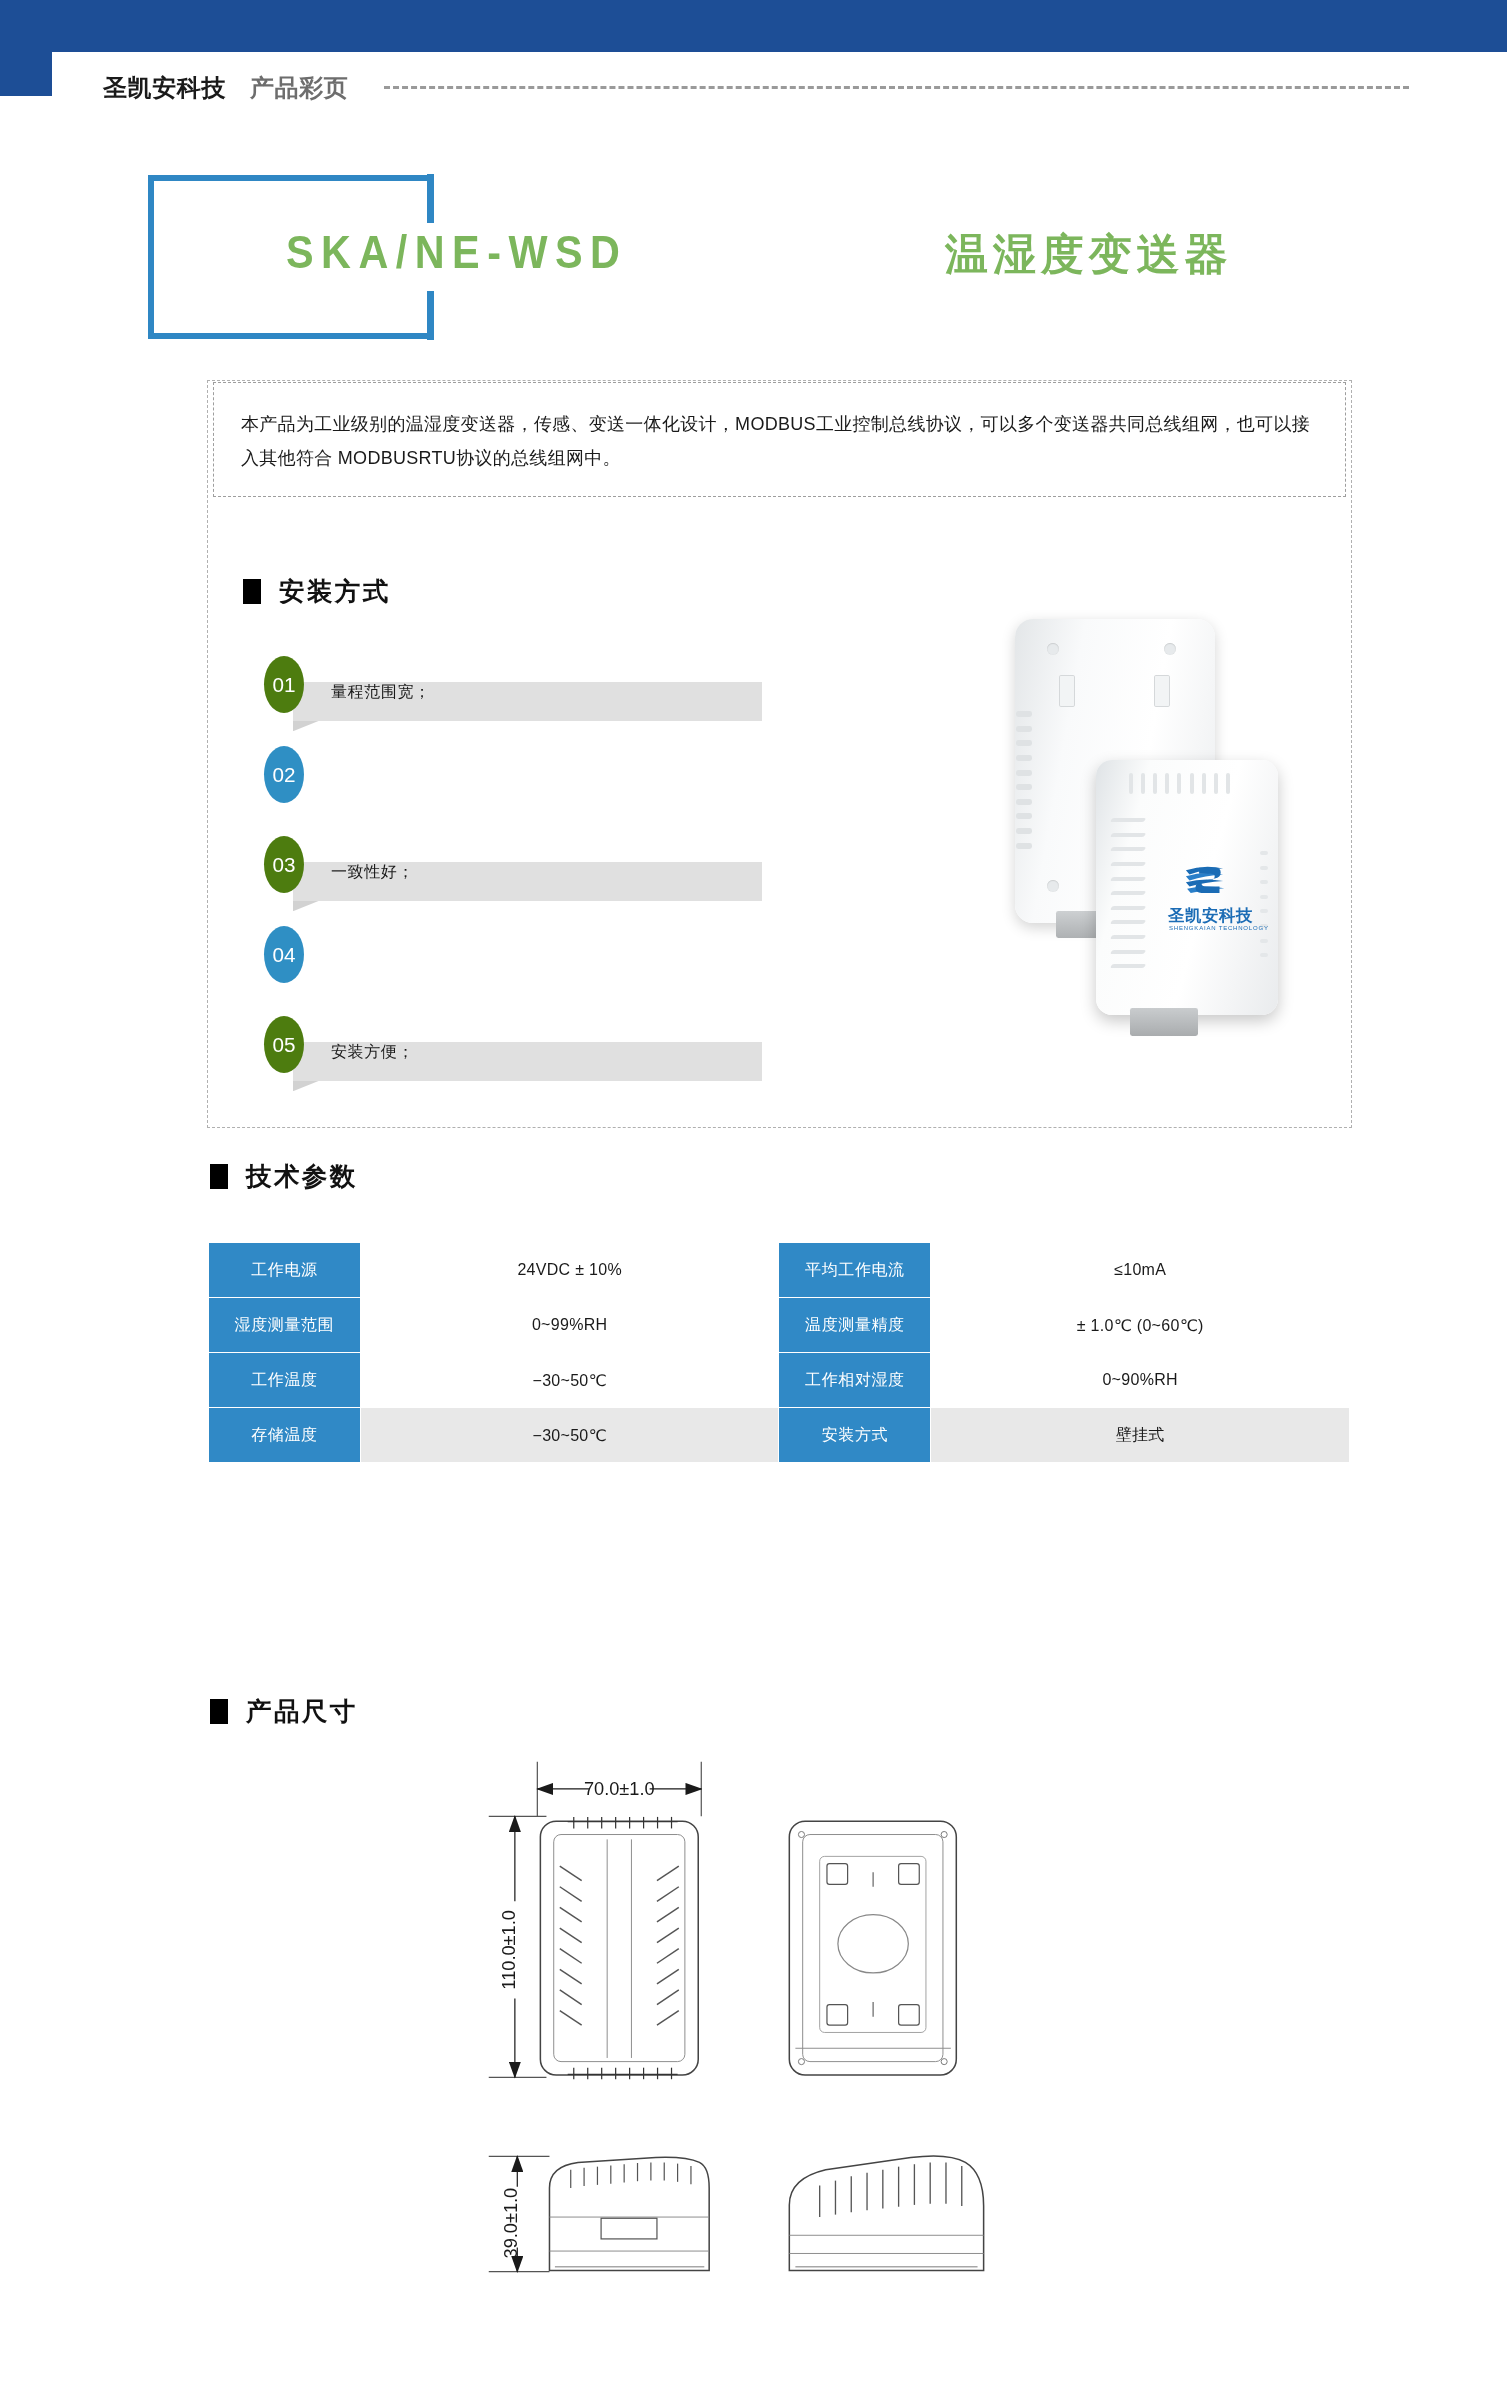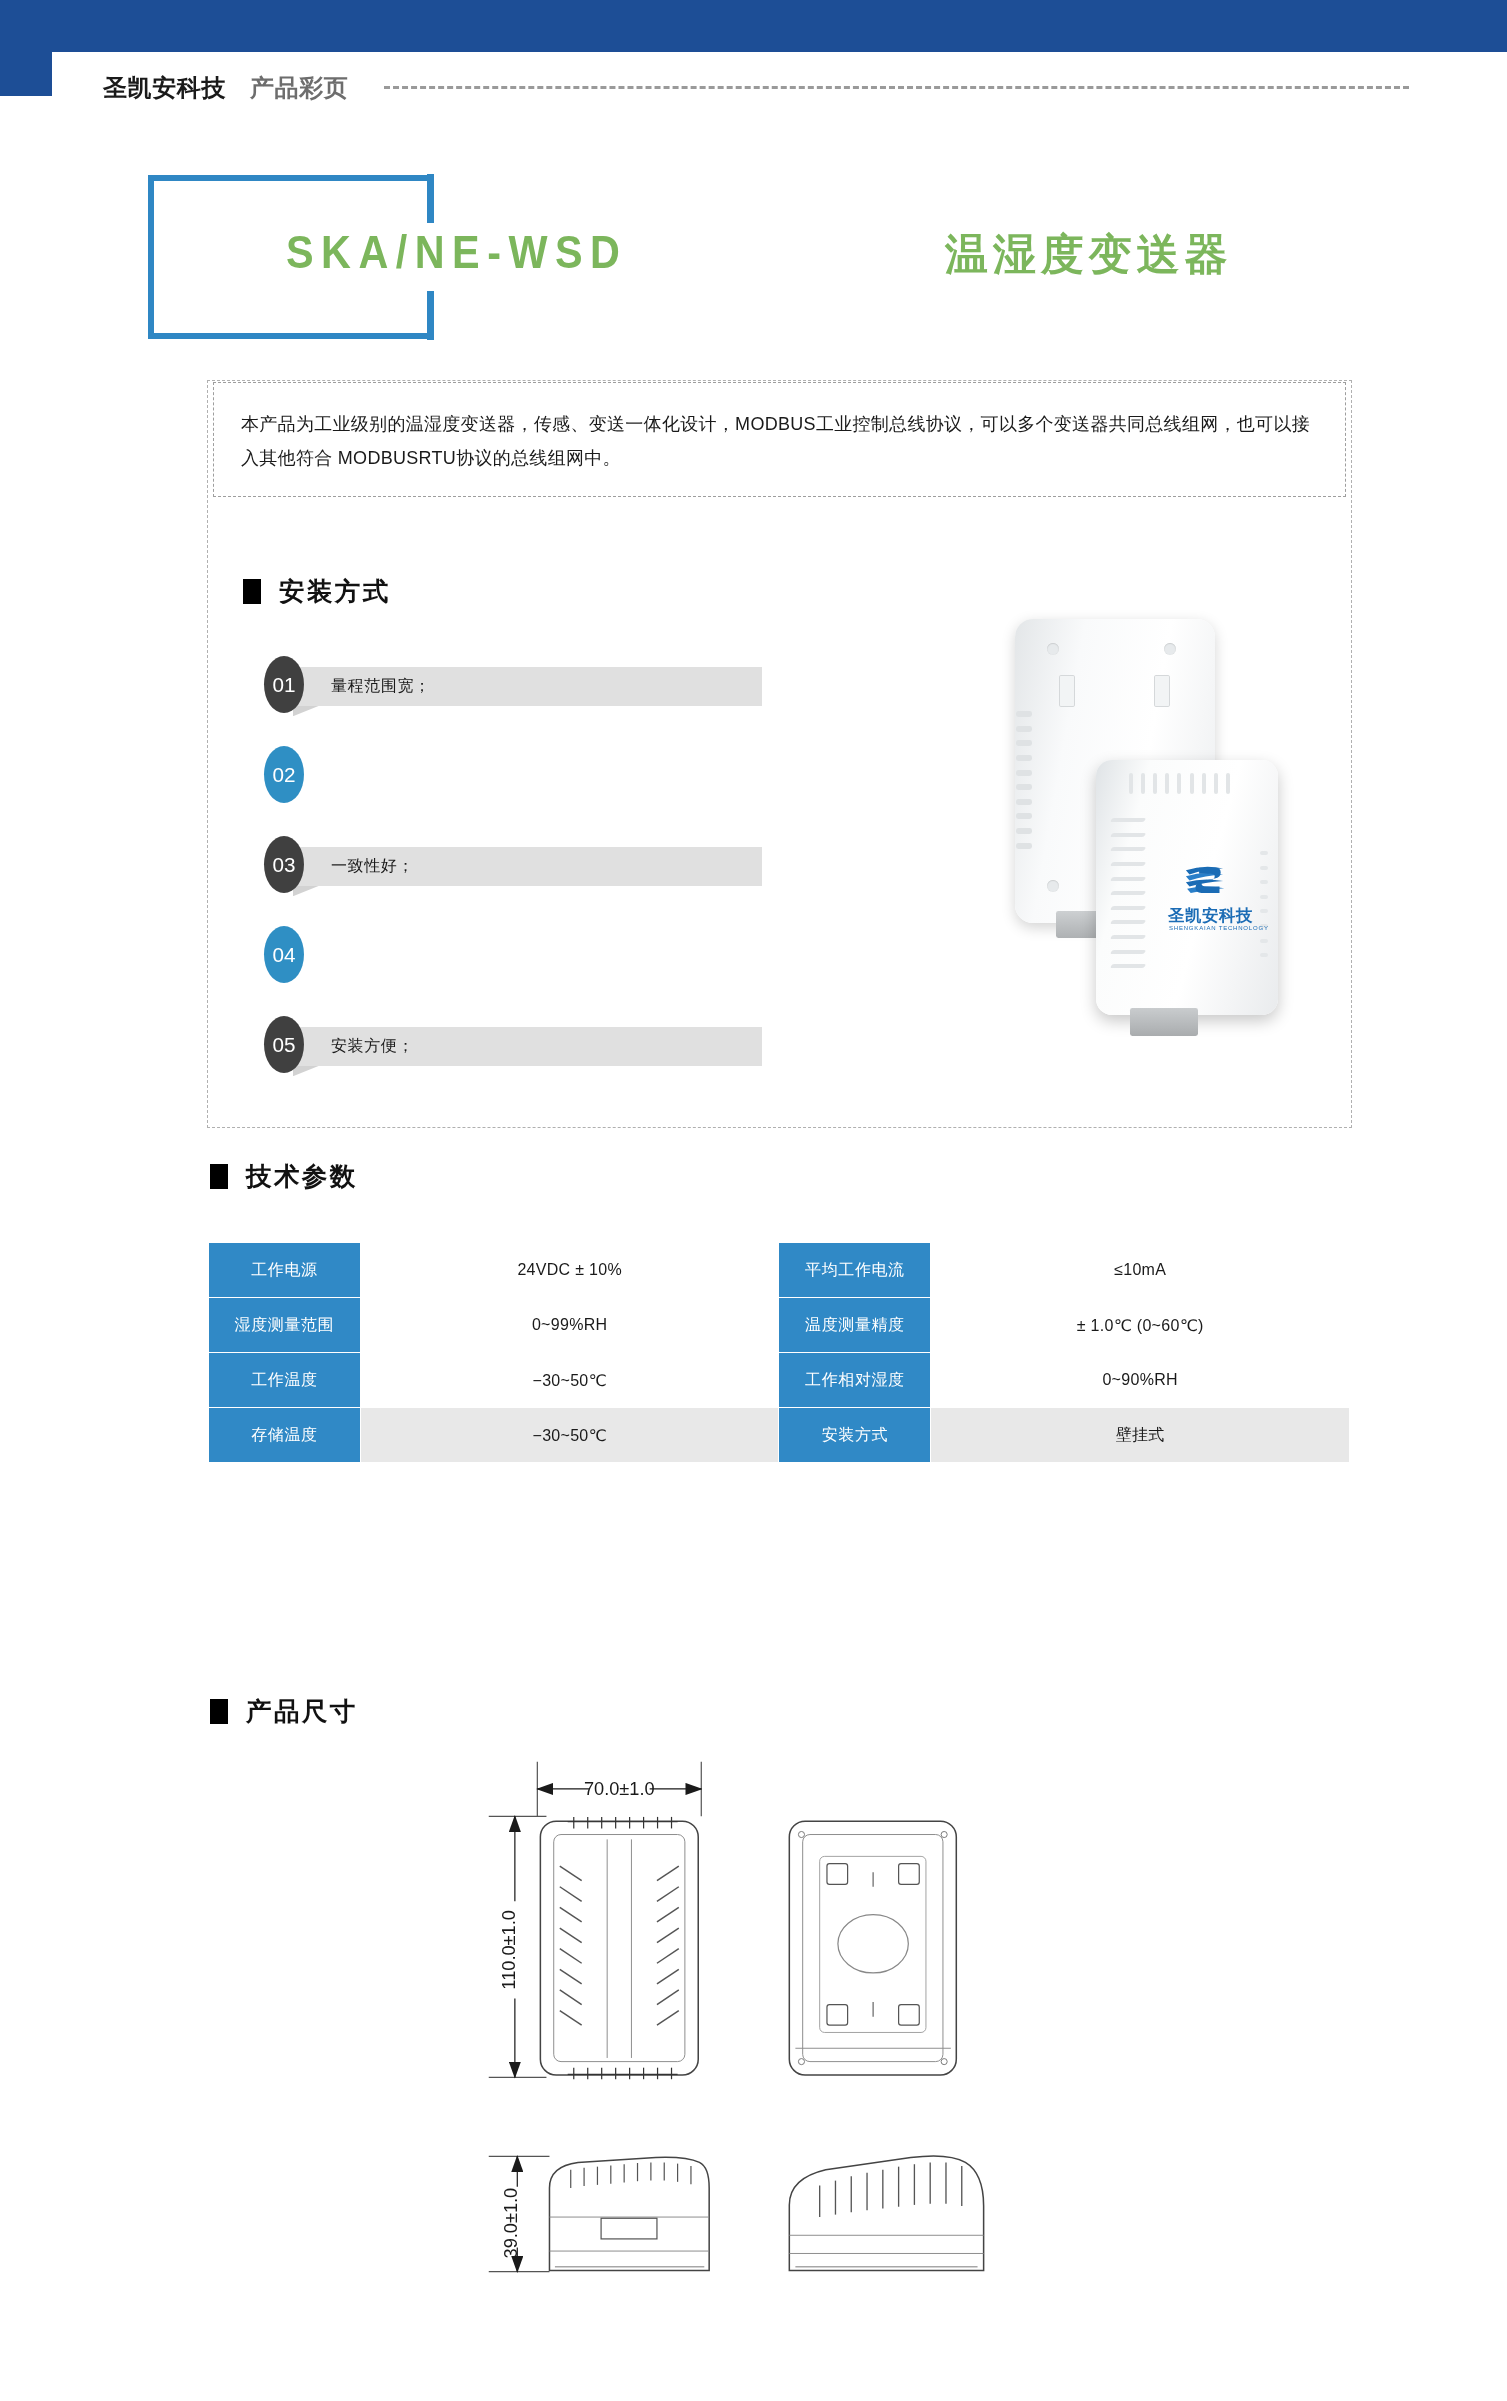--- a/index.html
+++ b/index.html
@@ -155,25 +155,25 @@
     top: 656px; left: 240px;
     width: 535px;
   }
   .feat-row {
     position: relative;
     height: 60px;
     margin-bottom: 30px;
   }
   .feat-bar {
     position: absolute;
-    left: 53px; top: 11px;
+    left: 53px; top: 26px;
     width: 469px; height: 39px;
     background: #e0e0e0;
     display: flex;
-    align-items: center;
+    align-items: flex-start;
     padding-left: 38px;
   }
   .feat-bar::after {
     content: "";
     position: absolute;
     left: 0; top: 39px;
     width: 25.5px; height: 10.3px;
     background: #d2d2d2;
     clip-path: polygon(0 0, 100% 0, 0 100%);
   }
@@ -189,21 +189,21 @@
     border-radius: 50%;
     display: flex;
     align-items: center;
     justify-content: center;
     color: #ffffff;
     font-size: 20.7px;
     font-weight: 400;
     letter-spacing: 0px;
     font-family: "Liberation Sans Narrow", "Liberation Sans", sans-serif;
   }
-  .badge-green { background: #404040; }
+  .badge-green { background: #4d7c0f; }
   .badge-blue  { background: #2f8fc4; }
 
   
   .photo-wrap {
     position: absolute;
     top: 607px; left: 948px;
     width: 419px; height: 437px;
   }
   .dev-back {
     position: absolute;

